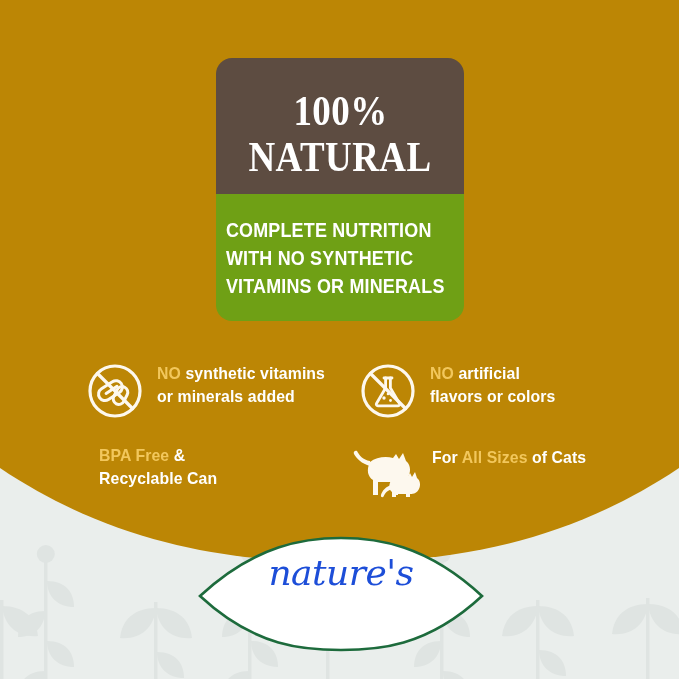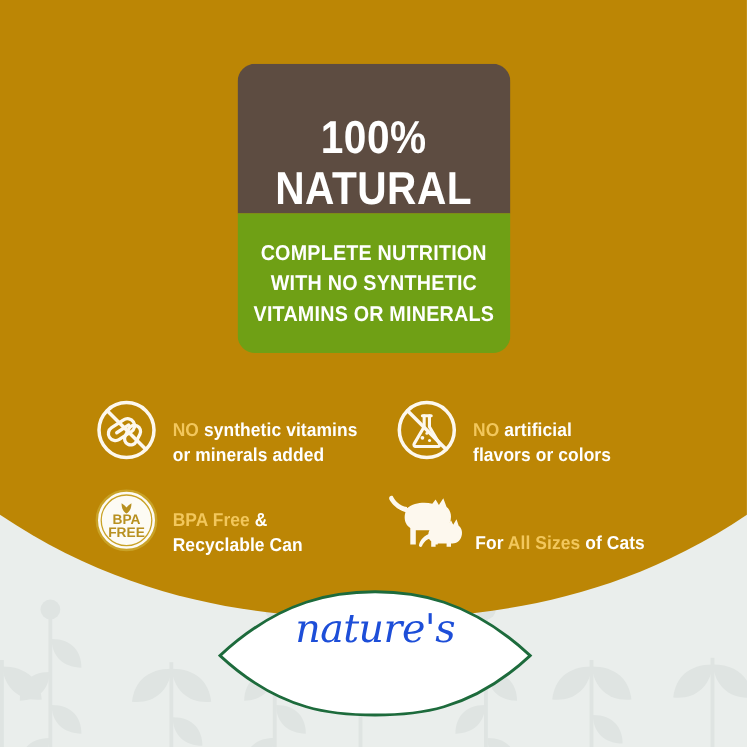--- a/index.html
+++ b/index.html
@@ -42,23 +42,24 @@
     border-radius: 16px;
     overflow: hidden;
     box-shadow: 0 0 0 0 rgba(0,0,0,0);
   }
   .badge-top {
     background: #5d4c41;
     height: 136px;
     display: flex;
     flex-direction: column;
     align-items: center;
-    justify-content: flex-end;
+    justify-content: center;
     padding-top: 16px;
     box-sizing: border-box;
+    font-family: Liberation Serif, serif;
   }
   .badge-top .line1 {
     color: #ffffff;
     font-size: 42px;
     font-weight: bold;
     letter-spacing: 0.5px;
     line-height: 46px;
     transform: scaleX(0.88);
   }
   .badge-top .line2 {
@@ -67,39 +68,38 @@
     font-weight: bold;
     letter-spacing: 0.5px;
     line-height: 46px;
     transform: scaleX(0.88);
   }
   .badge-bottom {
     background: #6fa015;
     height: 127px;
     display: flex;
     flex-direction: column;
-    align-items: center;
     justify-content: center;
     box-sizing: border-box;
   }
   .badge-bottom div {
     color: #ffffff;
     font-size: 19.5px;
     font-weight: bold;
     line-height: 28px;
     letter-spacing: 0.2px;
     transform: scaleX(0.92);
     white-space: nowrap;
   }
 
   
   .feature {
     position: absolute;
     display: flex;
-    align-items: flex-end;
+    align-items: flex-start;
   }
   .feature .ficon {
     flex: 0 0 auto;
     display: block;
   }
   .feature .ftext {
     margin-left: 13px;
     color: #ffffff;
     font-size: 17px;
     line-height: 23px;
@@ -272,30 +272,20 @@
         </g>
       </svg>
     </span>
     <span class="ftext">
       <span class="hi">NO</span><span> artificial</span><br>
       <span>flavors or colors</span>
     </span>
   </div>
 
   <div class="feature" style="left:86px; top:444px;">
-    <span class="ficon">
-      <svg width="58" height="58" viewBox="0 0 58 58">
-        <circle cx="29" cy="29" r="27" fill="#fdfbf4"></circle>
-        <circle cx="29" cy="29" r="27" fill="none" stroke="#c9a227" stroke-width="2.2"></circle>
-        <circle cx="29" cy="29" r="23" fill="none" stroke="#c9a227" stroke-width="1.2"></circle>
-        <path d="M24.5 13.5 C 24.5 19 26.8 21.8 29 22.8 C 31.2 21.8 33.5 19 33.5 13.5 C 31.6 14.6 30.1 15.9 29 17.4 C 27.9 15.9 26.4 14.6 24.5 13.5 Z" fill="#b8901f"></path>
-        <text x="29" y="32.5" text-anchor="middle" font-family="Liberation Sans, sans-serif" font-size="12.5" font-weight="bold" fill="#b8901f">BPA</text>
-        <text x="29" y="44" text-anchor="middle" font-family="Liberation Sans, sans-serif" font-size="12.5" font-weight="bold" fill="#b8901f">FREE</text>
-      </svg>
-    </span>
     <span class="ftext">
       <span class="hi">BPA Free</span><span> &amp;</span><br>
       <span>Recyclable Can</span>
     </span>
   </div>
 
   <div class="feature" style="left:348px; top:446px;">
     <span class="ficon">
       <svg width="76" height="54" viewBox="0 0 76 54">
         <g fill="#fdf8ee">

